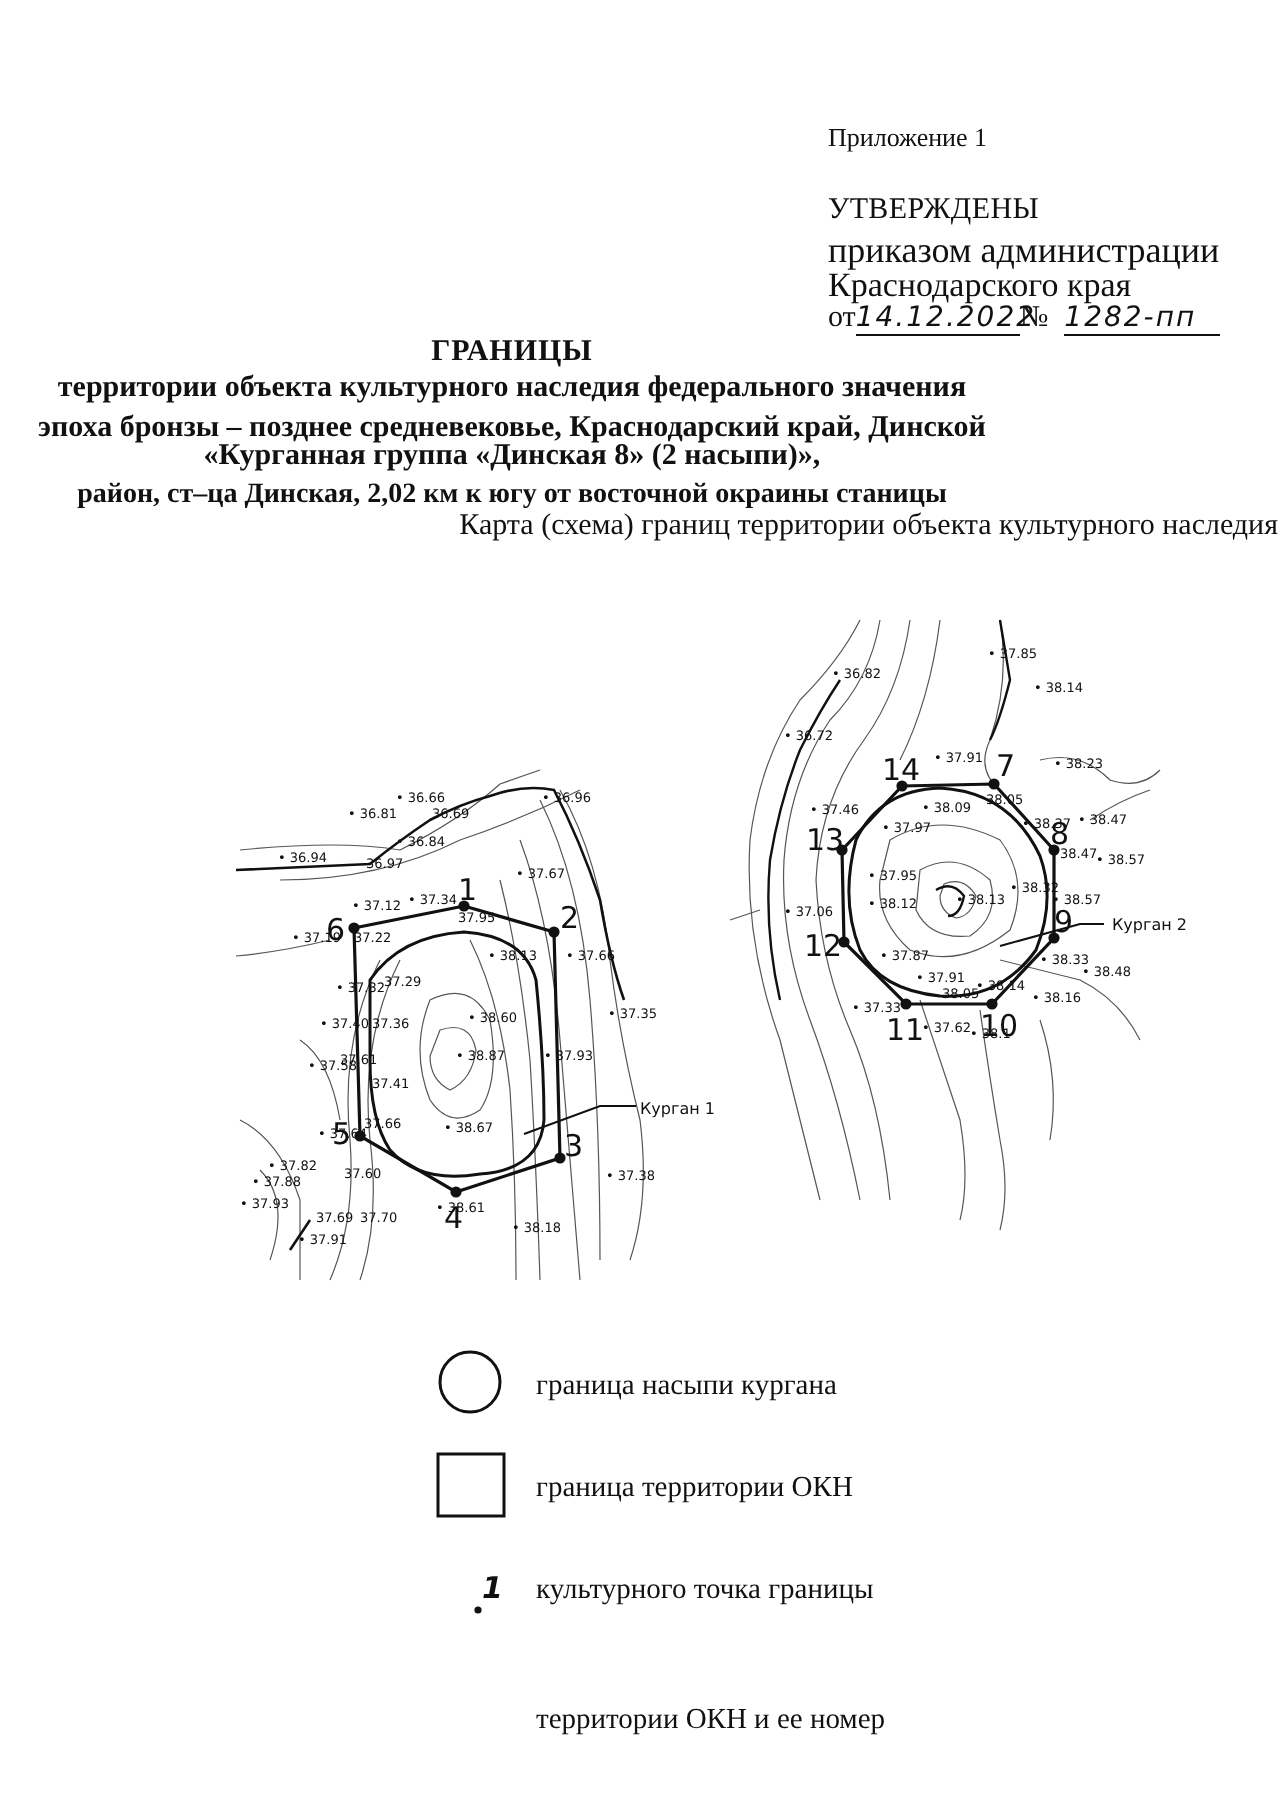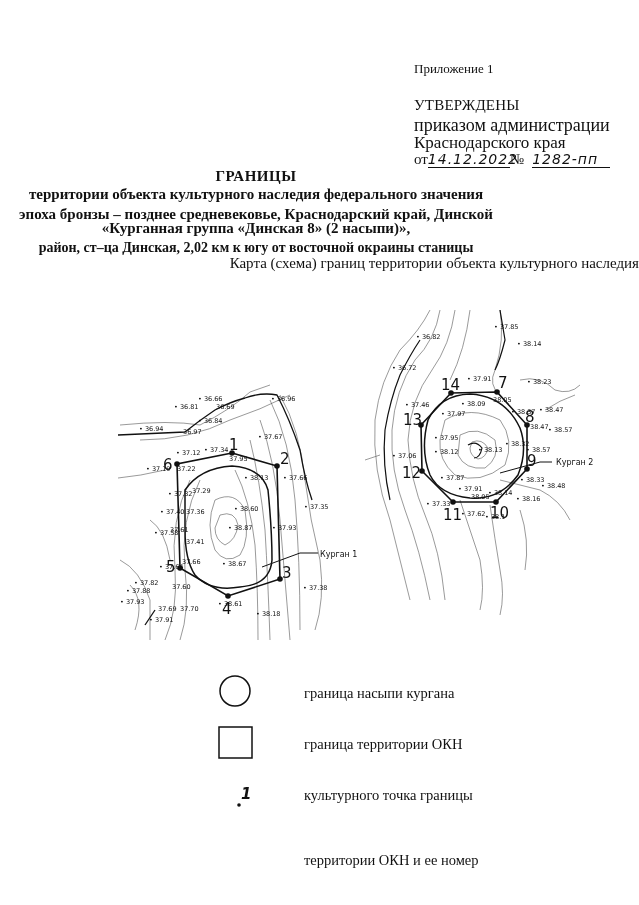--- a/index.html
+++ b/index.html
@@ -13,21 +13,21 @@
   .hand { font-family:"DejaVu Sans", sans-serif; font-style:italic; font-size:14px; letter-spacing:1px; display:inline-block; border-bottom:1px solid #111; line-height:15px; }
   .date-hand { width:82px; }
   .num-hand { width:78px; margin-left:8px; }
   .title-block { left:0; width:512px; text-align:center; font-weight:bold; }
   .t0 { top:168px; font-size:15px; letter-spacing:0.5px; }
   .t1 { top:186px; font-size:15px; }
   .t2 { top:204px; font-size:15px;margin-top:16px; }
   .t3 { top:206px; font-size:15px; }
   .t4 { top:240px; font-size:14px; }
   .subtitle { left:0; width:639px; text-align:right; top:255px; font-size:15px; }
-  .legend-text { font-size:14.5px;margin-left:36px; }
+  .legend-text { font-size:14.5px; }
   .lg1 { left:268px; top:685px; }
   .lg2 { left:268px; top:736px; }
   .lg3 { left:268px; top:787px; }
   .lg4 { left:268px; top:852px; }
 </style>
 </head>
 <body>
 
 <div class="abs appendix">Приложение 1</div>
 <div class="abs approved">УТВЕРЖДЕНЫ</div>

